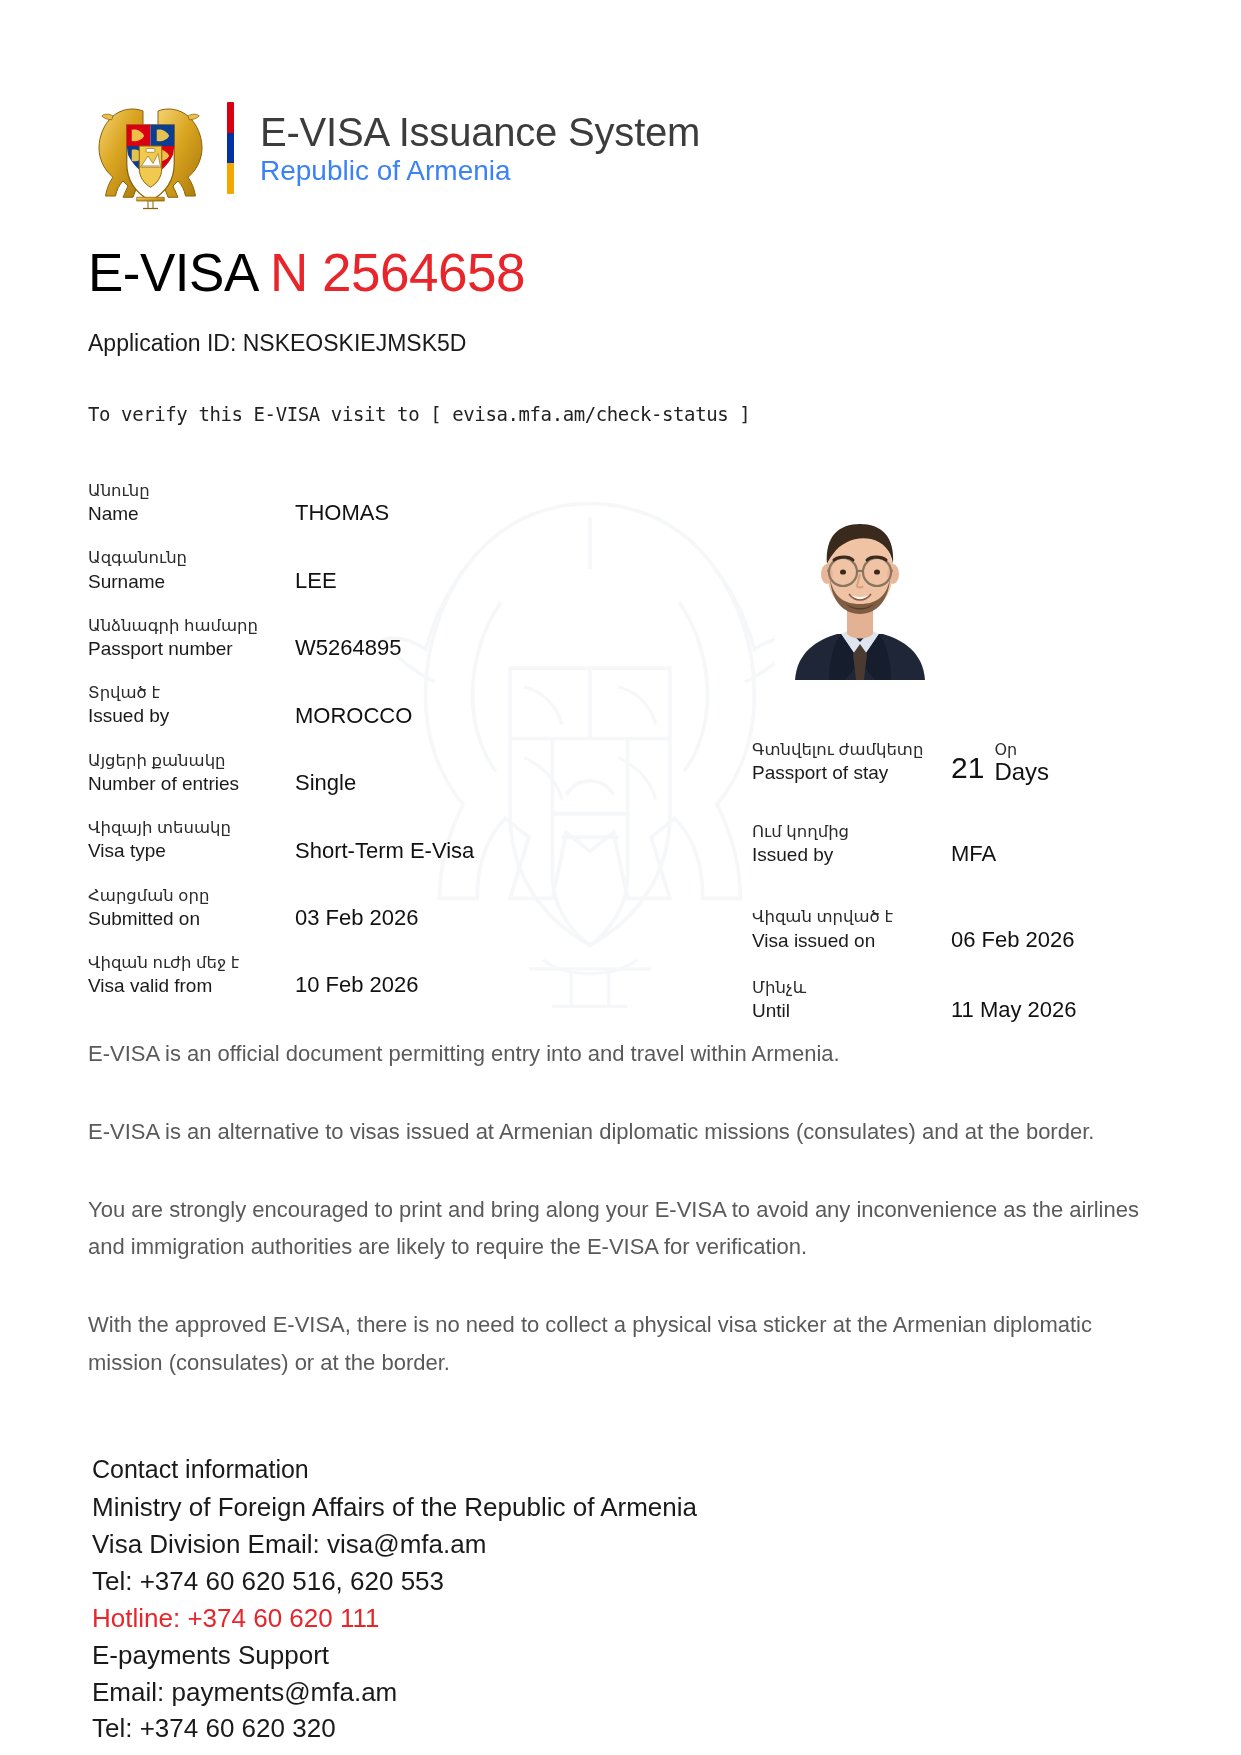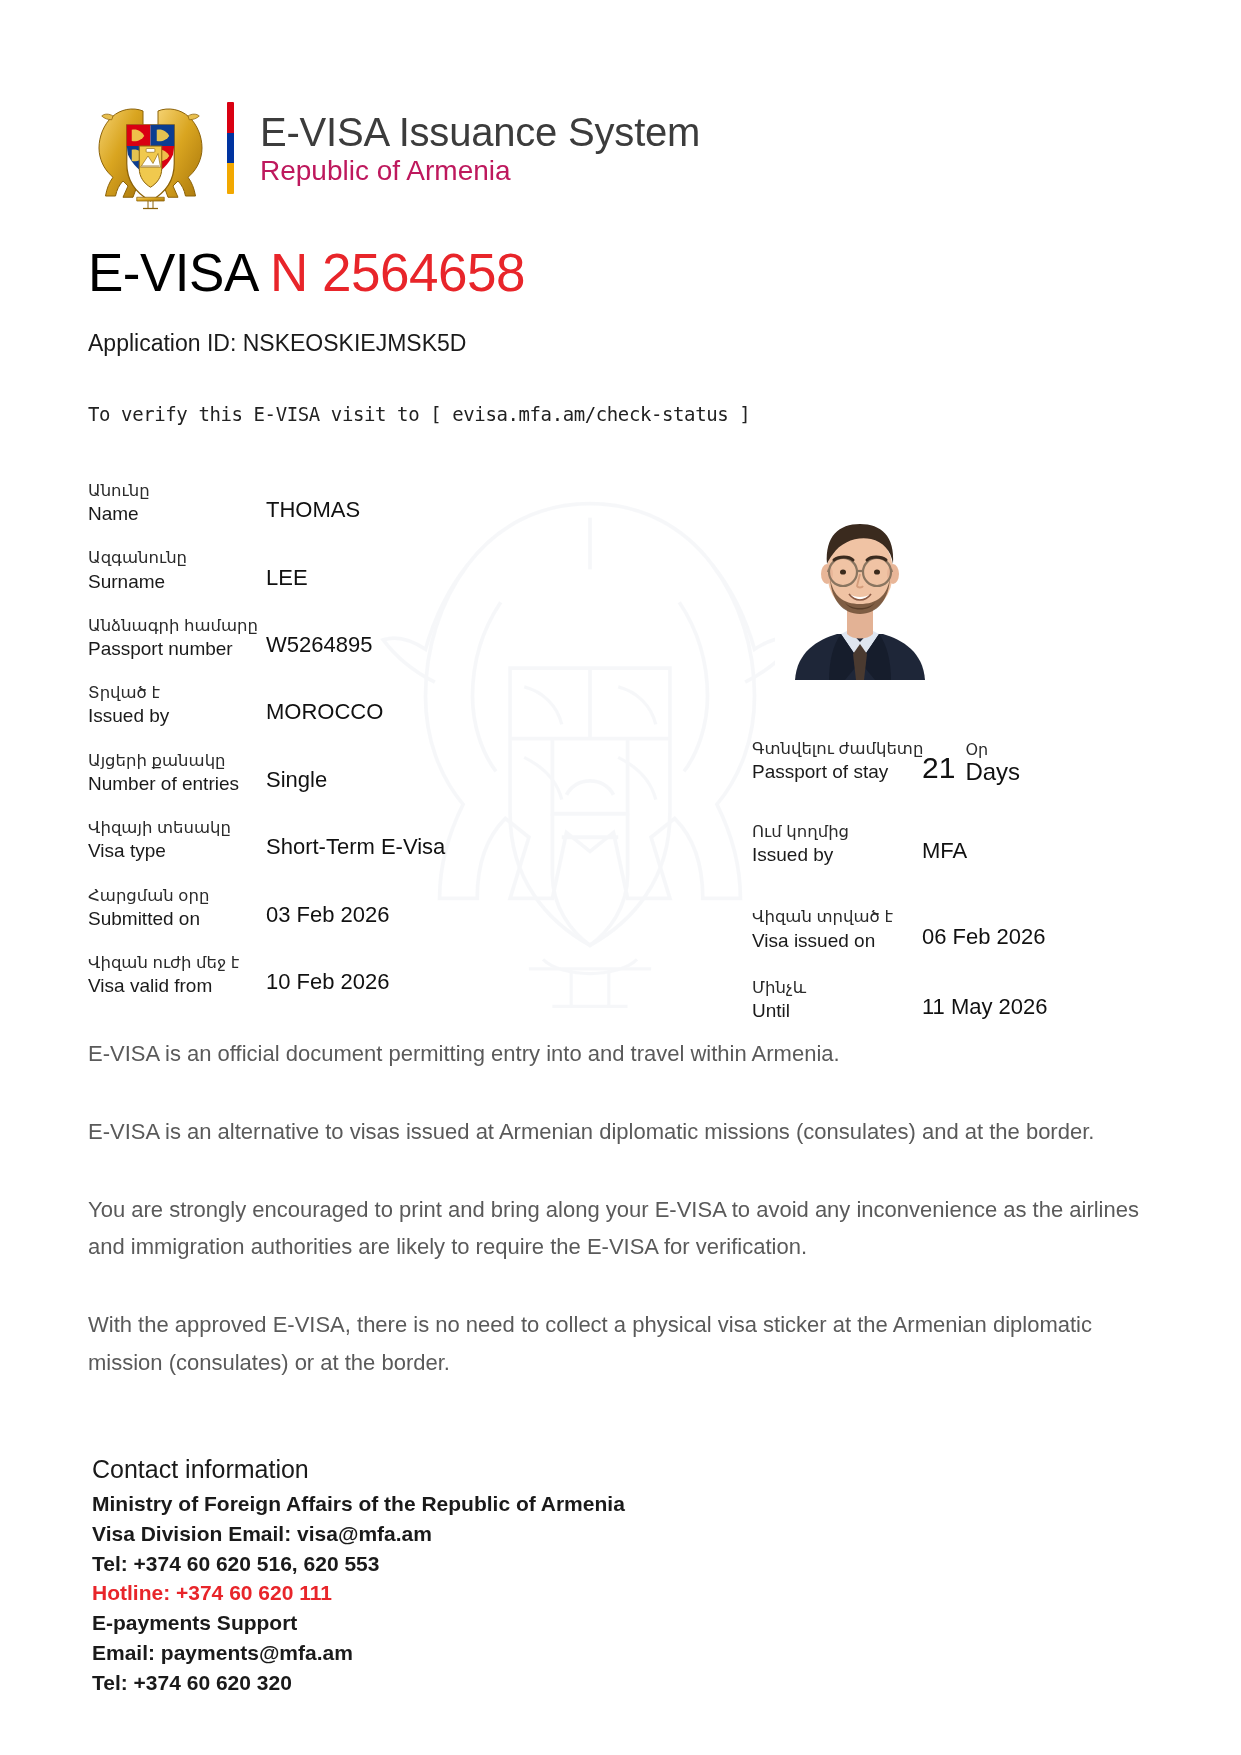--- a/index.html
+++ b/index.html
@@ -62,21 +62,21 @@
   .header-text { line-height: 1.12; }
   .header-title {
     font-size: 40px;
     color: #3c3c3c;
     font-weight: 400;
     letter-spacing: -0.2px;
     white-space: nowrap;
   }
   .header-sub {
     font-size: 28px;
-    color: #be185d;
+    color: #3b82f6;
     font-weight: 400;
     white-space: nowrap;
   }
 
   
   .visa-title {
     position: absolute;
     left: 88px;
     top: 242px;
     font-size: 53px;
@@ -126,22 +126,23 @@
     width: 560px;
   }
   .fields-right {
     position: absolute;
     left: 752px;
     top: 735px;
     width: 420px;
   }
   .field {
     display: flex;
-    align-items: center;
+    align-items: flex-end;
     margin-bottom: 19px;
+    gap: 29px;
   }
   .field .label {
     width: 178px;
     flex: 0 0 178px;
     line-height: 1.28;
     padding-top: 2px;
   }
   .fields-right .field .label {
     width: 170px;
     flex: 0 0 170px;
@@ -216,24 +217,24 @@
     left: 92px;
     top: 1455px;
   }
   .contact-title {
     font-size: 25px;
     color: #1a1a1a;
     margin-bottom: 5px;
     font-weight: 400;
   }
   .contact-line {
-    font-size: 21px;
+    font-size: 26px;
     color: #1a1a1a;
     line-height: 1.42;
-    font-weight: 700;
+    font-weight: 400;
   }
   .contact-line.hot { color: #e8252a; }
 </style>
 </head>
 <body>
 
 <div class="page">
 
   <div class="watermark">
     <svg viewBox="0 0 200 250" xmlns="http://www.w3.org/2000/svg">

